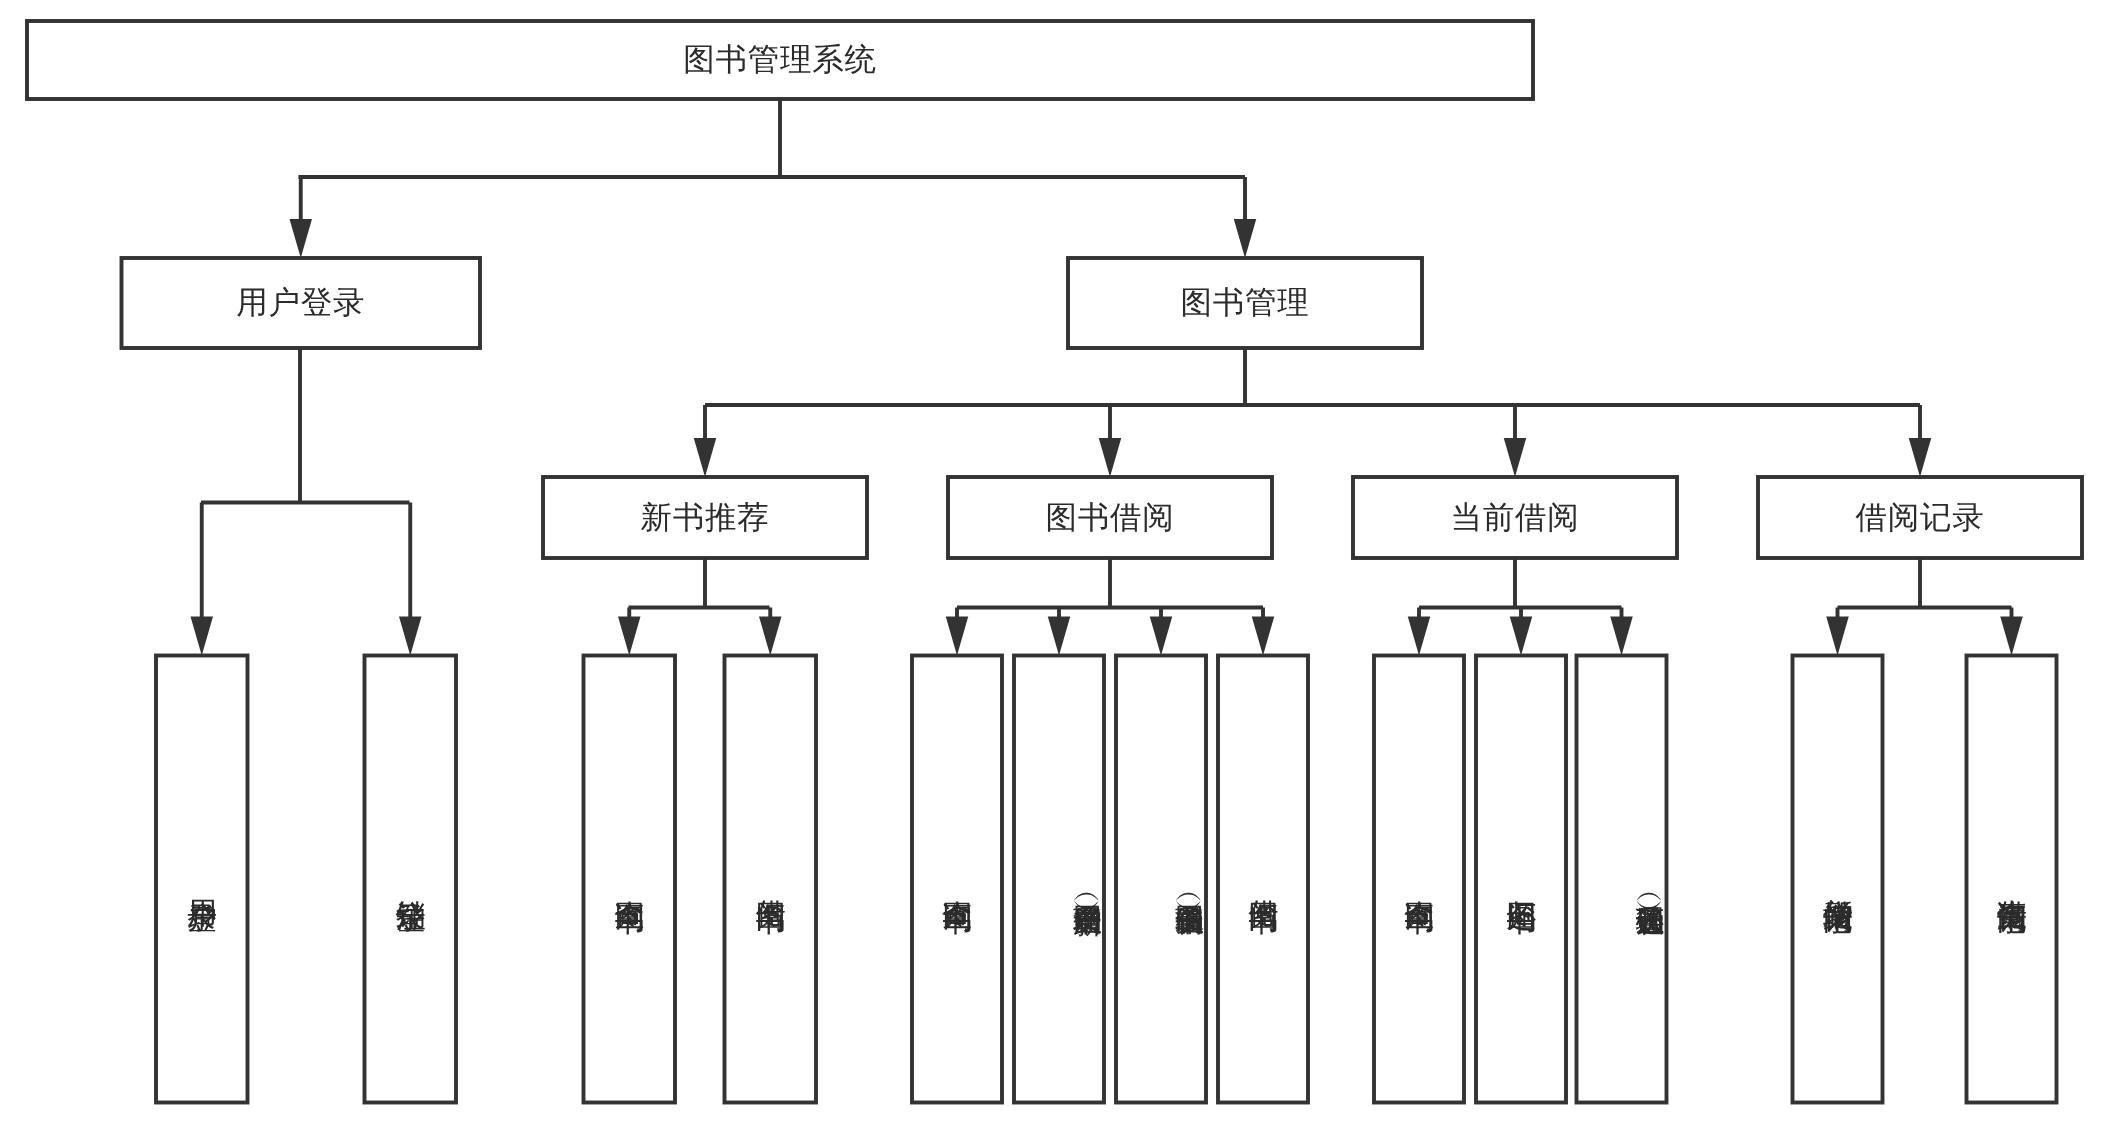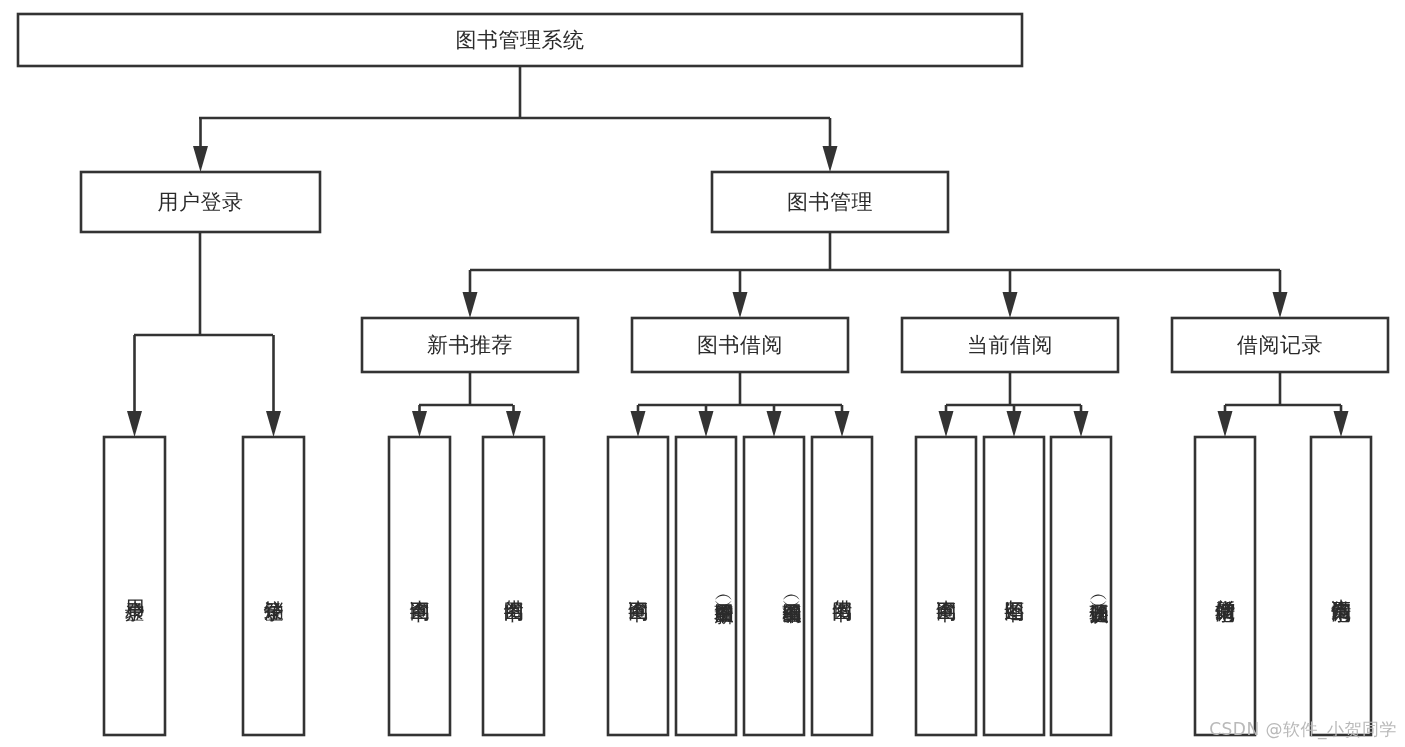--- a/index.html
+++ b/index.html
@@ -165,14 +165,13 @@
       <div class="vlabel tight" style="left: 676px; top: 437px; width: 60px; height: 298px; align-items: flex-start; padding-top: 6px; box-sizing: border-box;">新增图书（管理员）</div>
       <div class="vlabel tight" style="left: 744px; top: 437px; width: 60px; height: 298px; align-items: flex-start; padding-top: 6px; box-sizing: border-box;">编辑图书（管理员）</div>
       <div class="vlabel" style="left: 812px; top: 437px; width: 60px; height: 298px;">借阅图书</div>
       <div class="vlabel" style="left: 916px; top: 437px; width: 60px; height: 298px;">查询图书</div>
       <div class="vlabel" style="left: 984px; top: 437px; width: 60px; height: 298px;">归还图书</div>
       <div class="vlabel tight" style="left: 1051px; top: 437px; width: 60px; height: 298px; align-items: flex-start; padding-top: 6px; box-sizing: border-box;">确认归还（管理员）</div>
       <div class="vlabel" style="left: 1195px; top: 437px; width: 60px; height: 298px;">新增借阅记录</div>
       <div class="vlabel" style="left: 1311px; top: 437px; width: 60px; height: 298px;">查询借阅记录</div>
     </div>
 
-  <div class="watermark">CSDN @软件_小贺同学</div>
 </div>
 
 </body></html>

